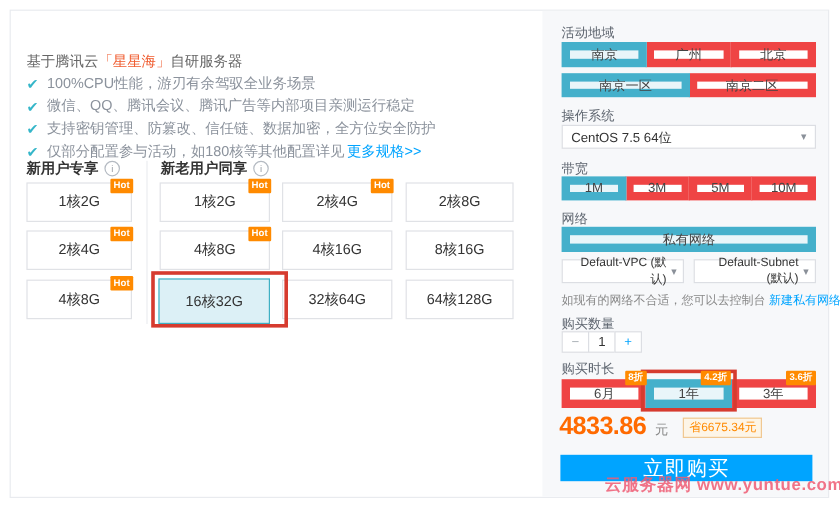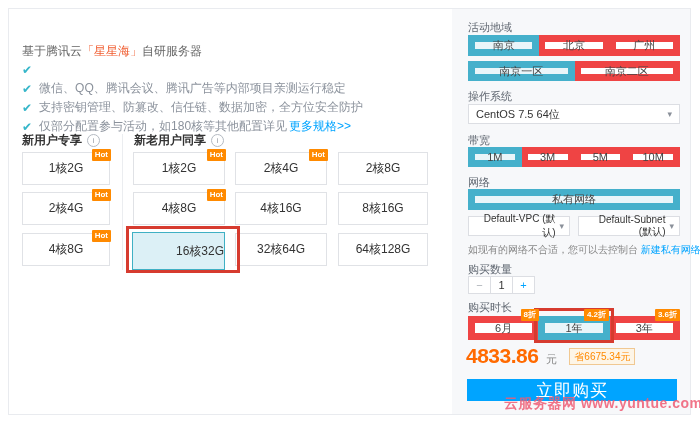--- a/index.html
+++ b/index.html
@@ -15,21 +15,21 @@
   .features{left:22px;top:60px;}
   .feature{display:flex;align-items:center;height:19px;font-size:12px;color:#8b929c;white-space:nowrap;}
   .check{color:#35b6c9;margin-right:7px;font-size:12px;font-weight:bold;}
   .flink{color:#00a4ff;margin-left:2px;cursor:pointer;}
 
   .group-header{font-size:12px;font-weight:bold;color:#333;display:flex;align-items:center;}
   .info-i{display:inline-flex;width:11px;height:11px;border:1px solid #b4bac2;border-radius:50%;color:#9aa0a8;font-size:8px;line-height:1;align-items:center;justify-content:center;margin-left:5px;font-weight:normal;}
   .vdivider{left:122px;top:134px;width:1px;height:136px;background:#ebedf0;}
 
   .spec-cell{position:absolute;height:33px;border:1px solid #e0e2e6;background:#fff;box-sizing:border-box;display:flex;align-items:center;justify-content:center;font-size:12px;color:#333;cursor:pointer;}
-  .spec-cell.sel{background:#dcf0f6;border-color:#3fb0c4;justify-content:flex-end;}
+  .spec-cell.sel{background:#dcf0f6;border-color:#3fb0c4;}
   .hot-badge{position:absolute;top:-4px;right:-2px;background:#ff8a00;color:#fff;font-size:8px;font-weight:bold;line-height:1;padding:2px 3px;border-radius:1px;}
 
   .annotation{position:absolute;border:3px solid #d63b2f;box-sizing:border-box;pointer-events:none;}
 
   .plabel{position:absolute;font-size:11px;color:#5f6670;}
   .seg-row{position:absolute;display:flex;}
   .seg{flex:1;margin-left:-1px;border:7px solid #ef4444;background:#fff;box-sizing:border-box;display:flex;align-items:center;justify-content:center;font-size:11px;color:#444;cursor:pointer;position:relative;}
   .seg:first-child{margin-left:0;}
   .seg.sel{background:#e9f5f9;border-color:#45b0cb;z-index:2;}
 
@@ -64,20 +64,21 @@
   <div class="panel"></div>
 
 
   <div class="abs subtitle">
     <span>基于腾讯云</span><span class="hl">「星星海」</span><span>自研服务器</span>
   </div>
 
   <div class="abs features">
     <div class="feature">
       <span class="check">✔</span>
+      <span>100%CPU性能，游刃有余驾驭全业务场景</span>
     </div>
     <div class="feature">
       <span class="check">✔</span>
       <span>微信、QQ、腾讯会议、腾讯广告等内部项目亲测运行稳定</span>
     </div>
     <div class="feature">
       <span class="check">✔</span>
       <span>支持密钥管理、防篡改、信任链、数据加密，全方位安全防护</span>
     </div>
     <div class="feature">
@@ -144,24 +145,24 @@
   </div>
 
   <div class="annotation" style="left:126px;top:226px;width:114px;height:47px;"></div>
 
   <div class="plabel" style="left:468px;top:20px;">活动地域</div>
   <div class="seg-row" style="left:468px;top:35px;width:212px;height:21px;">
     <div class="seg sel">
         <span>南京</span>
       </div>
     <div class="seg">
+        <span>广州</span>
+      </div>
+    <div class="seg">
         <span>北京</span>
-      </div>
-    <div class="seg">
-        <span>广州</span>
       </div>
   </div>
 
   <div class="seg-row" style="left:468px;top:61px;width:212px;height:20px;">
     <div class="seg sel">
         <span>南京一区</span>
       </div>
     <div class="seg">
         <span>南京二区</span>
       </div>

